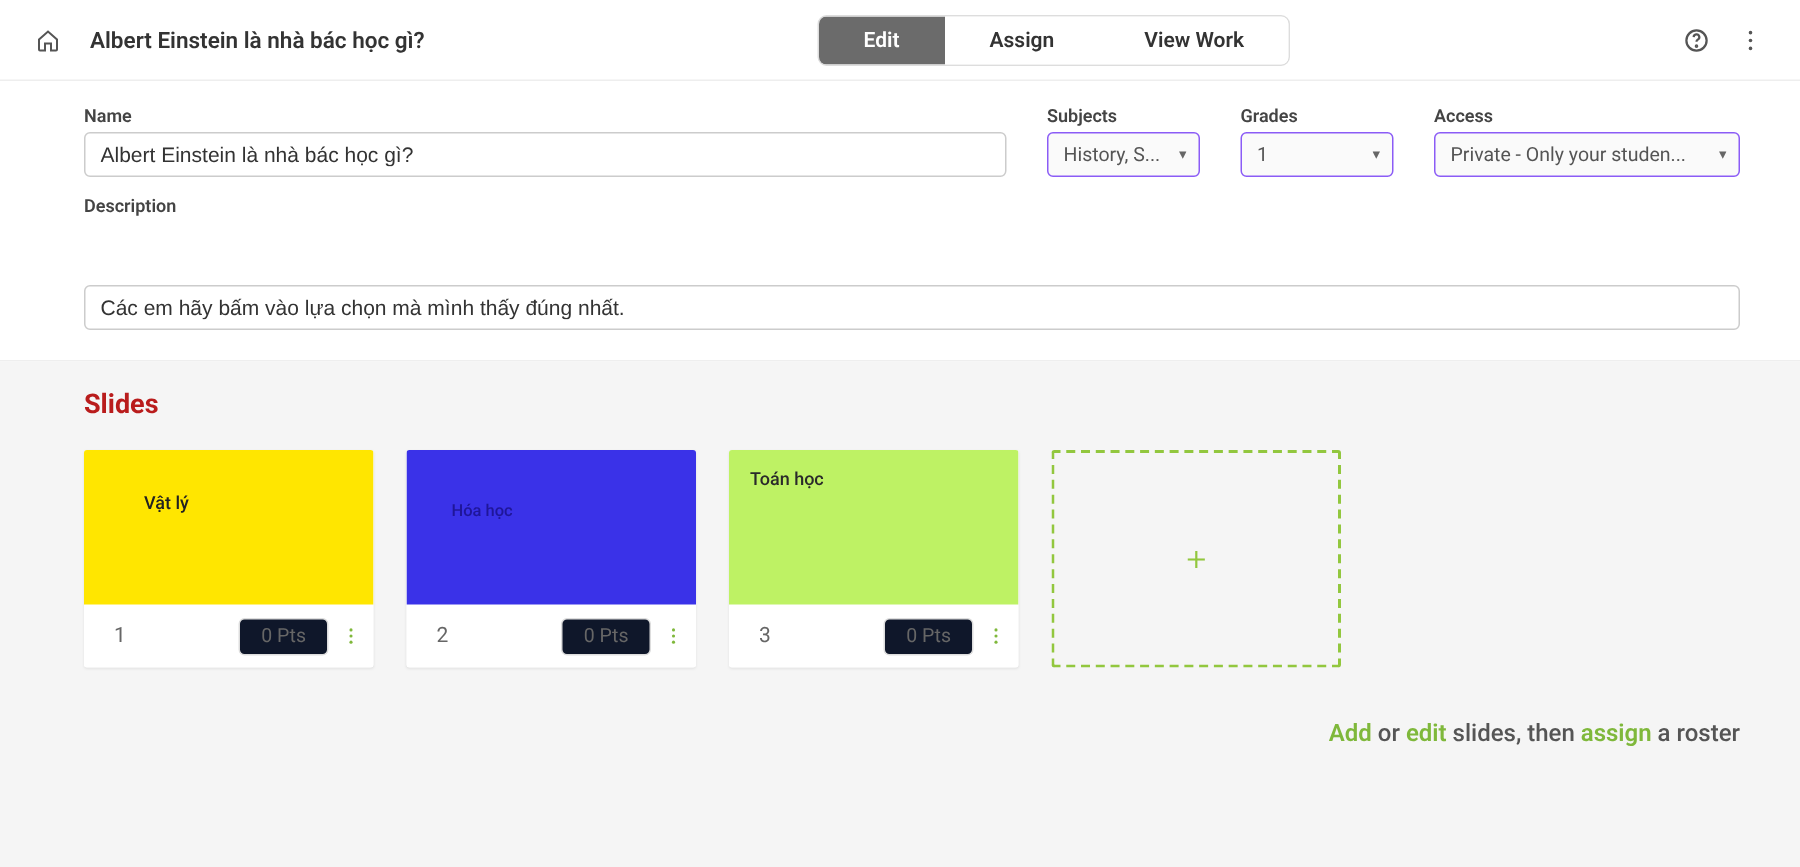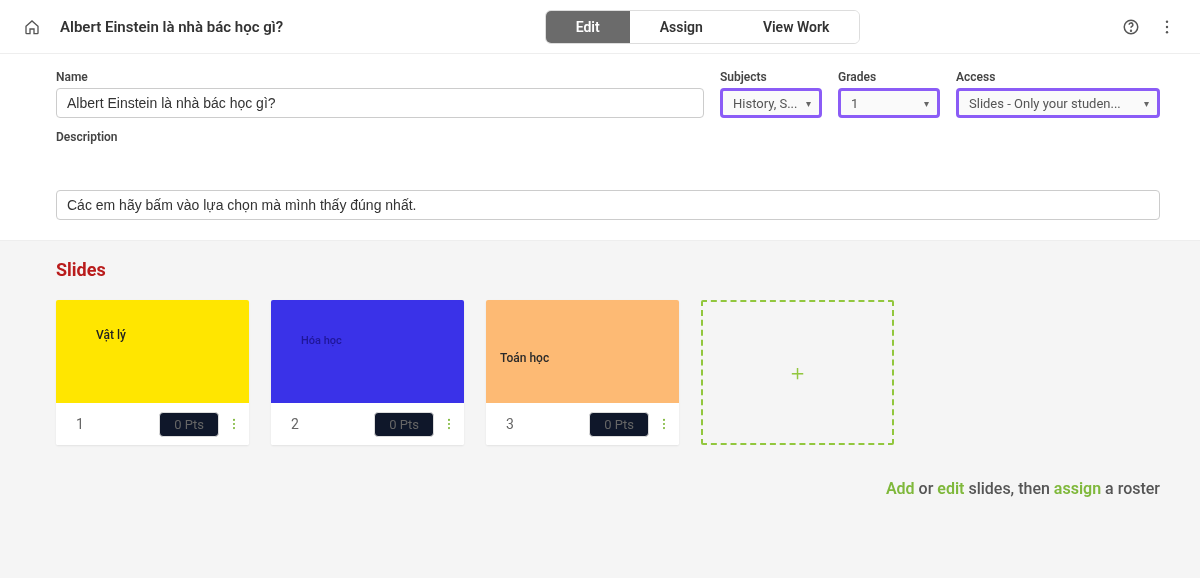--- a/index.html
+++ b/index.html
@@ -9,43 +9,43 @@
   .home-icon { color: #555; display: flex; align-items: center; cursor: pointer; margin-right: 20px; }
   .topbar-title { font-weight: 600; font-size: 15px; color: #333; flex: 0 0 auto; }
   .topbar-center { flex: 1; display: flex; justify-content: center; }
   .tab-group { display: flex; border: 1px solid #ddd; border-radius: 6px; overflow: hidden; background: #fff; }
   .tab { padding: 8px 30px; font-size: 14px; font-weight: 600; cursor: pointer; color: #333; background: #fff; }
   .tab.active { background: #6b6b6b; color: #fff; }
   .topbar-right { display: flex; align-items: center; gap: 18px; }
   .icon-btn { color: #555; cursor: pointer; display: flex; align-items: center; }
   
   .form-section { padding: 16px 40px 20px 56px; border-bottom: 1px solid #eee; background: #fff; }
-  .form-row { display: flex; gap: 16px; align-items: center; }
+  .form-row { display: flex; gap: 27px; align-items: center; }
   .field { display: flex; flex-direction: column; }
   .field-name { flex: 1; }
   .field-subjects { width: 102px; }
   .field-grades { width: 102px; }
   .field-access { width: 204px; }
   .field-label { font-size: 12px; font-weight: 600; color: #444; margin-bottom: 4px; }
   .text-input { height: 30px; border: 1px solid #ccc; border-radius: 4px; padding: 0 10px; font-size: 14px; color: #333; background: #fff; }
-  .select-input { height: 30px; border: 3px solid #8b5cf6; border-radius: 4px; padding: 0 8px 0 10px; font-size: 13px; color: #555; background: #fafafa; display: flex; align-items: center; justify-content: space-between; cursor: pointer; overflow: hidden; white-space: nowrap; }
+  .select-input { height: 30px; border: 1px solid #8b5cf6; border-radius: 4px; padding: 0 8px 0 10px; font-size: 13px; color: #555; background: #fafafa; display: flex; align-items: center; justify-content: space-between; cursor: pointer; overflow: hidden; white-space: nowrap; }
   .select-input span { overflow: hidden; text-overflow: ellipsis; }
   .caret { font-size: 10px; color: #666; margin-left: 4px; }
   .form-row2 { margin-top: 12px; }
   .desc-input { width: 100%; margin-top: 42px; }
   
   .slides-section { padding: 18px 40px 0 56px; background: #f5f5f5; min-height: 400px; }
   .slides-title { font-weight: 700; font-size: 18px; color: #b91c1c; margin-bottom: 20px; }
   .slides-row { display: flex; gap: 22px; }
   
   .slide-card { width: 193px; background: #fff; border-radius: 2px; box-shadow: 0 1px 2px rgba(0,0,0,0.08); overflow: hidden; }
   .slide-thumb { height: 103px; position: relative; display: flex; align-items: flex-start; padding: 18px 14px 0 14px; }
   .slide-thumb.yellow { background: #ffe600; text-align: center; }
   .slide-thumb.blue { background: #3a32e8; }
-  .slide-thumb.peach { background: #fdba74; align-items: center; }
+  .slide-thumb.peach { background: #bef264; }
   .slide-thumb-text { font-size: 12px; font-weight: 500; color: #222; }
   .slide-thumb.blue .slide-thumb-text { color: rgba(20,10,120,0.7); font-size: 11px; }
   .slide-thumb.peach .slide-thumb-text { color: #2a2a2a; padding-left: 0; margin-top: -6px; font-size: 12px; }
   .slide-thumb.yellow .slide-thumb-text { padding-left: 26px; margin-top: 10px; }
   .slide-thumb.blue .slide-thumb-text { padding-left: 16px; margin-top: 16px; }
   
   .slide-footer { height: 42px; display: flex; align-items: center; padding: 0 8px 0 20px; background: #fff; }
   .slide-num { font-size: 14px; color: #666; flex: 1; }
   .pts-badge { border: 1px solid #ddd; border-radius: 4px; padding: 4px 14px; font-size: 13px; color: #666; background: #0f172a; }
   .slide-more { margin-left: 8px; color: #7fb83b; cursor: pointer; display: flex; align-items: center; }
@@ -107,21 +107,21 @@
     <div class="field field-grades">
       <label class="field-label">Grades</label>
       <div class="select-input">
         <span>1</span>
         <span class="caret">▾</span>
       </div>
     </div>
     <div class="field field-access">
       <label class="field-label">Access</label>
       <div class="select-input">
-        <span>Slides - Only your studen...</span>
+        <span>Private - Only your studen...</span>
         <span class="caret">▾</span>
       </div>
     </div>
   </div>
   <div class="form-row2">
     <div class="field" style="width:100%">
       <label class="field-label">Description</label>
       <input class="text-input desc-input" type="text" value="Các em hãy bấm vào lựa chọn mà mình thấy đúng nhất." style="">
     </div>
   </div>

